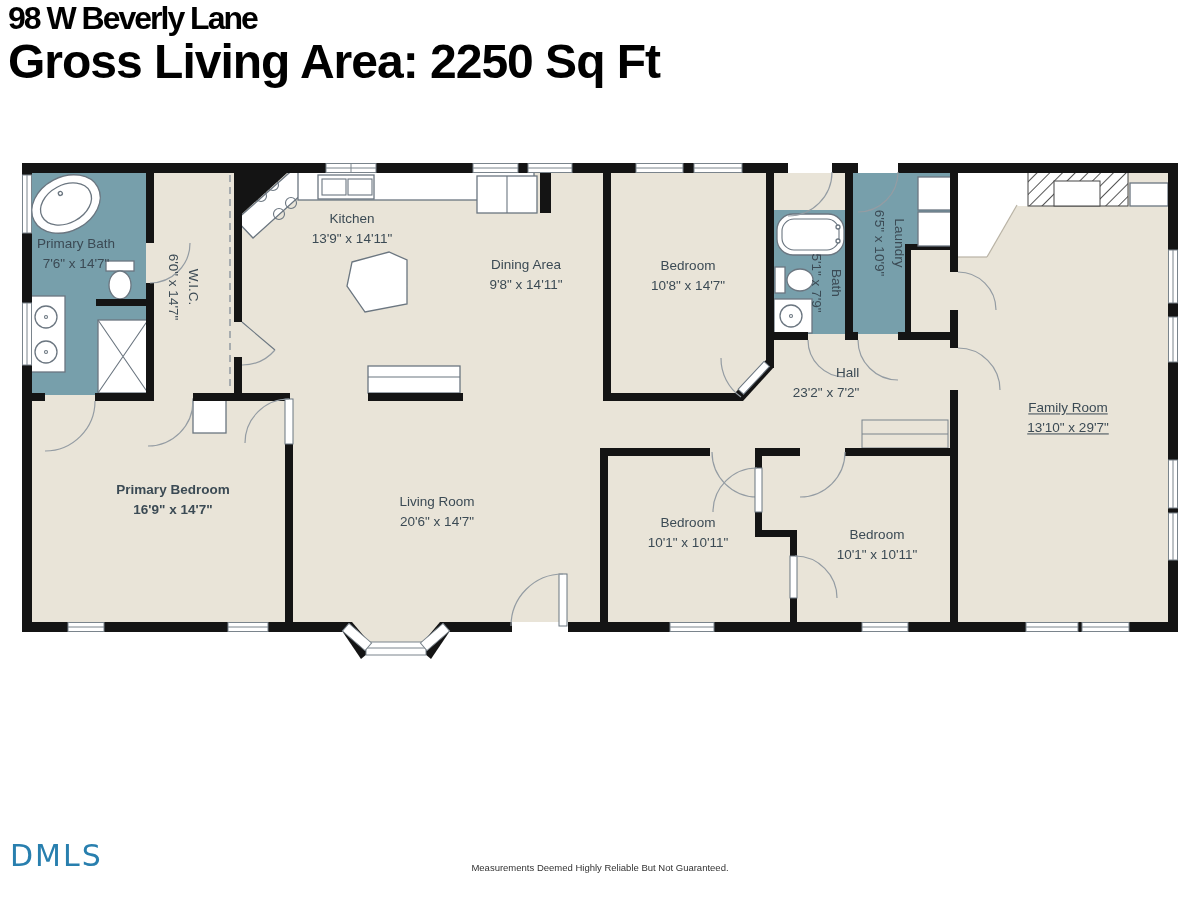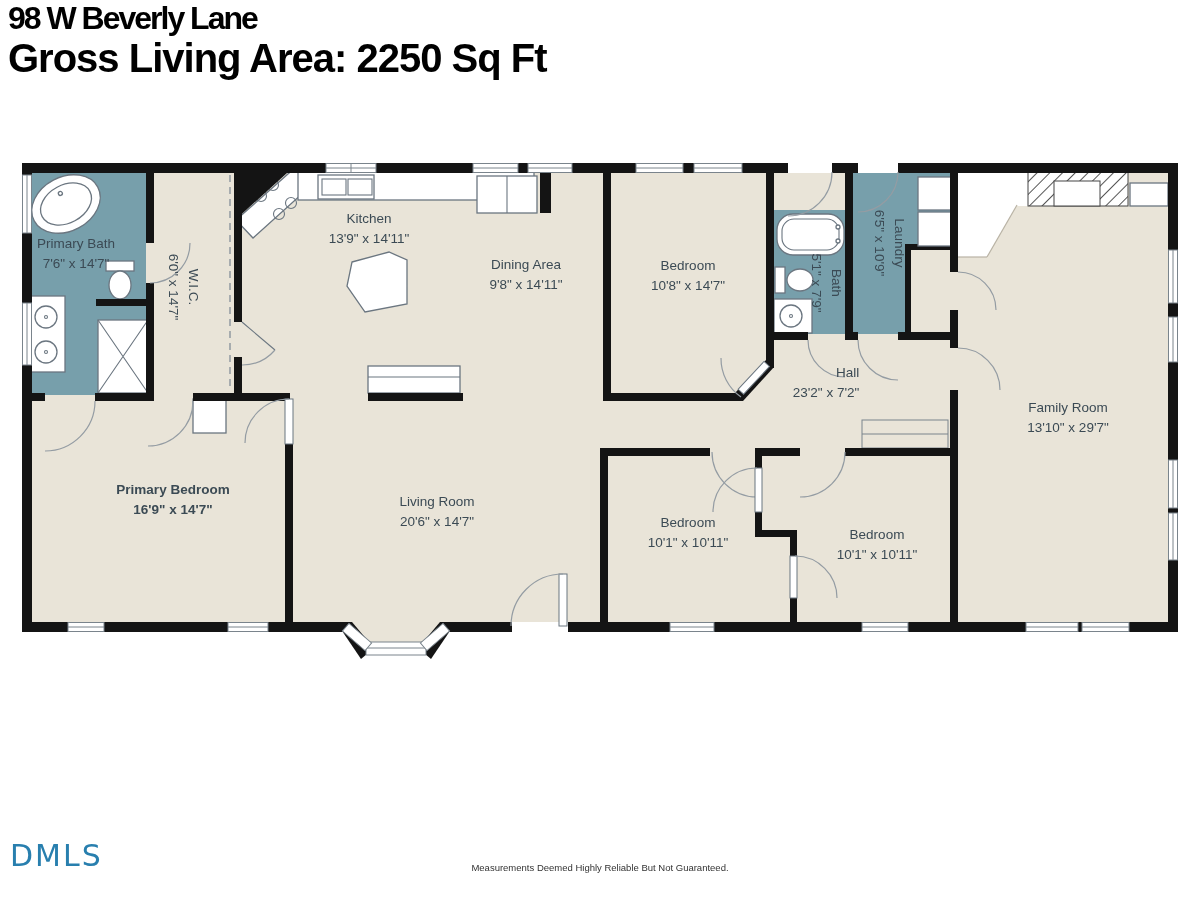--- a/index.html
+++ b/index.html
@@ -3,21 +3,21 @@
 <meta charset="utf-8">
 <style>
   :root{
     --floor:#e9e4d8; --wet:#779fab; --wall:#141414; --label:#3b4a54;
   }
   html,body{margin:0;padding:0;background:#fff;}
   body{width:1200px;height:900px;position:relative;overflow:hidden;
        font-family:"Liberation Sans",sans-serif;}
   .hdr{position:absolute;left:8px;top:2px;color:#000;}
   .hdr .addr{font-size:32px;font-weight:900;letter-spacing:-2px;line-height:1.05;}
-  .hdr .area{font-size:40px;font-weight:900;letter-spacing:-1px;line-height:1.1;}
+  .hdr .area{font-size:48px;font-weight:900;letter-spacing:-1px;line-height:1.1;}
   svg{position:absolute;left:0;top:0;}
   .wall{fill:var(--wall);}
   .floor{fill:var(--floor);}
   .wet{fill:var(--wet);}
   .ext{fill:#fff;}
   .fx{fill:#fff;stroke:#6b7680;stroke-width:1.3;}
   .fxl{fill:none;stroke:#6b7680;stroke-width:1.1;}
   .shelf{fill:var(--floor);stroke:#7a848c;stroke-width:1;}
   .win{fill:#fff;stroke:#7a848c;stroke-width:1;}
   .winl{stroke:#7a848c;stroke-width:1;}
@@ -292,21 +292,21 @@
 
 <div>
   <div class="lbl" style="left:76px;top:254px;">
     <div>Primary Bath</div>
     <div>7'6" x 14'7"</div>
   </div>
   <div class="lbl rot" style="left:183px;top:287px;">
     <div>W.I.C.</div>
     <div>6'0" x 14'7"</div>
   </div>
-  <div class="lbl" style="left:369px;top:229px;">
+  <div class="lbl" style="left:352px;top:229px;">
     <div>Kitchen</div>
     <div>13'9" x 14'11"</div>
   </div>
   <div class="lbl" style="left:526px;top:275px;">
     <div>Dining Area</div>
     <div>9'8" x 14'11"</div>
   </div>
   <div class="lbl" style="left:688px;top:276px;">
     <div>Bedroom</div>
     <div>10'8" x 14'7"</div>
@@ -316,21 +316,21 @@
     <div>5'1" x 7'9"</div>
   </div>
   <div class="lbl rot" style="left:889px;top:243px;">
     <div>Laundry</div>
     <div>6'5" x 10'9"</div>
   </div>
   <div class="lbl" style="left:826px;top:383px;text-align:right;">
     <div>Hall</div>
     <div>23'2" x 7'2"</div>
   </div>
-  <div class="lbl" style="left:1068px;top:418px;">
+  <div class="lbl" style="left:1068px;top:418px;text-decoration:underline;">
     <div>Family Room</div>
     <div>13'10" x 29'7"</div>
   </div>
   <div class="lbl" style="left:173px;top:500px;font-weight:bold;">
     <div>Primary Bedroom</div>
     <div>16'9" x 14'7"</div>
   </div>
   <div class="lbl" style="left:437px;top:512px;text-align:center;">
     <div>Living Room</div>
     <div>20'6" x 14'7"</div>

